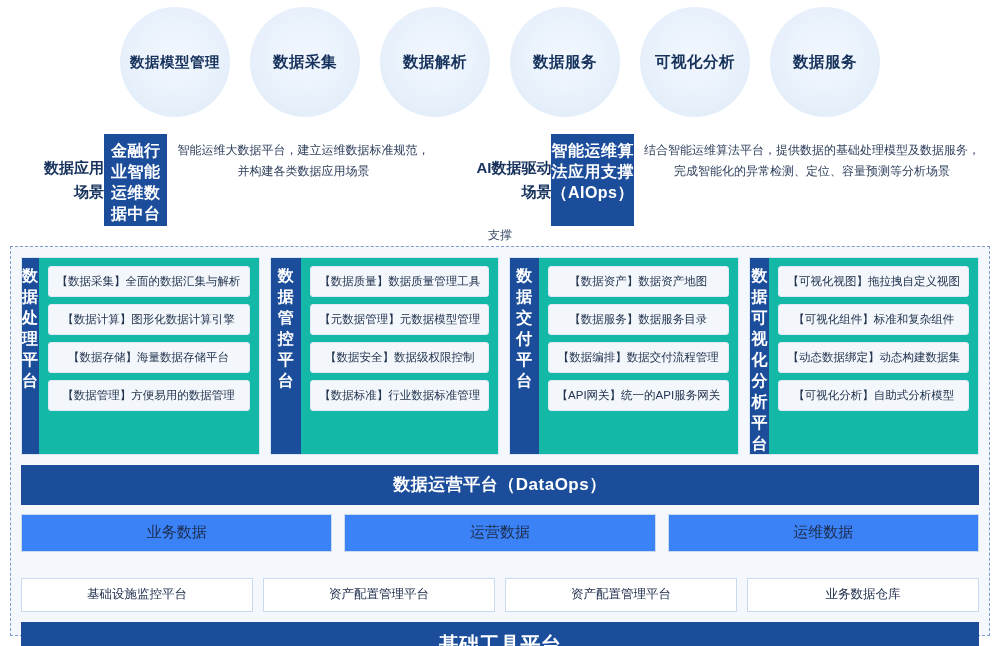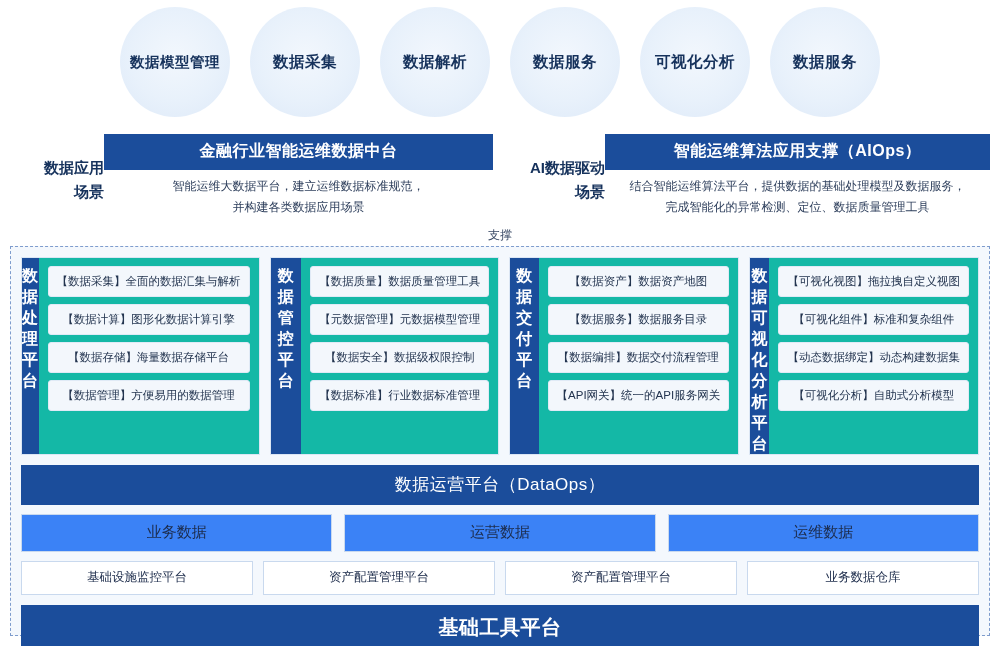--- a/index.html
+++ b/index.html
@@ -70,21 +70,21 @@
     flex-direction: column;
     justify-content: center;
     font-size: 15px;
     font-weight: bold;
     color: #16325c;
     line-height: 1.6;
     padding-left: 2px;
     align-items: flex-end;
   }
   .scn-left.ai { width: 96px; flex: 0 0 96px; }
-  .scn-body { flex: 1; display: flex; flex-direction: column; }
+  .scn-body { flex: 1; display: flex; flex-direction: row; }
   .scn-title {
     background: #1b4d9b;
     color: #ffffff;
     font-size: 16px;
     font-weight: bold;
     text-align: center;
     padding: 7px 0 8px;
     letter-spacing: 0.5px;
   }
   .scn-desc {
@@ -162,41 +162,41 @@
     white-space: nowrap;
     overflow: hidden;
   }
 
   
   .dataops-title {
     margin-top: 10px;
     background: #1b4d9b;
     color: #ffffff;
     font-size: 17px;
-    font-weight: normal;
+    font-weight: bold;
     text-align: center;
     padding: 8px 0 9px;
     letter-spacing: 0.5px;
   }
   .row-data {
     margin-top: 9px;
     display: flex;
     gap: 12px;
   }
   .row-data .cell {
     flex: 1;
     background: #3b82f6;
     border: 1px solid #c9d9ee;
     font-size: 15px;
     color: #1c2b4a;
     text-align: center;
     padding: 8px 0 9px;
   }
   .row-tools {
-    margin-top: 9px;
+    margin-top: 26px;
     display: flex;
     gap: 10px;
   }
   .row-tools .cell {
     flex: 1;
     background: #ffffff;
     border: 1px solid #c9d9ee;
     font-size: 12.5px;
     color: #1c2b4a;
     text-align: center;
@@ -259,21 +259,21 @@
 
     <div class="scn">
       <div class="scn-left ai">
         <div>AI数据驱动</div>
         <div>场景</div>
       </div>
       <div class="scn-body">
         <div class="scn-title">智能运维算法应用支撑（AIOps）</div>
         <div class="scn-desc">
           <div>结合智能运维算法平台，提供数据的基础处理模型及数据服务，</div>
-          <div>完成智能化的异常检测、定位、数据质量管理工具</div>
+          <div>完成智能化的异常检测、定位、容量预测等分析场景</div>
         </div>
       </div>
     </div>
 
   </div>
 
   <div class="support-label">支撑</div>
 
   <div class="main-box">
 

